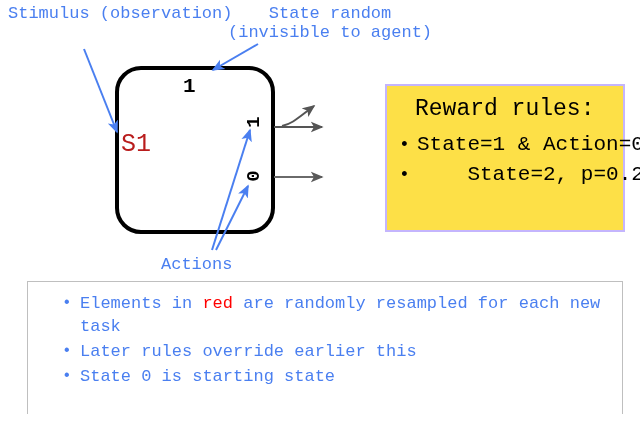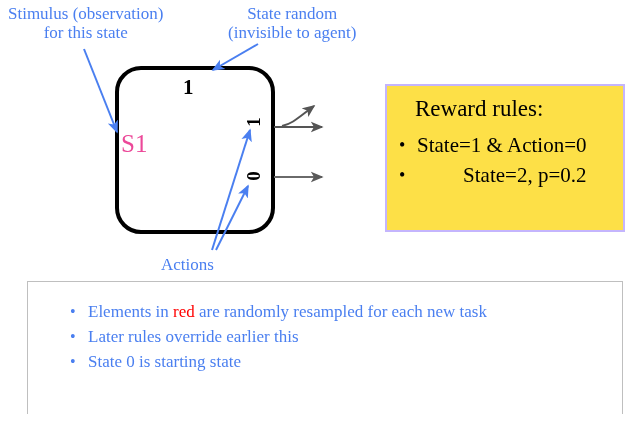--- a/index.html
+++ b/index.html
@@ -6,21 +6,21 @@
     margin: 0;
     padding: 0;
     background: #ffffff;
   }
   #canvas {
     position: relative;
     width: 640px;
     height: 414px;
     background: #ffffff;
     overflow: hidden;
-    font-family: Liberation Serif, serif;
+    font-family: Liberation Mono, monospace;
   }
   .abs { position: absolute; }
 
   
   .anno {
     color: #4a7ff0;
     font-size: 17px;
     line-height: 19px;
     white-space: nowrap;
   }
@@ -41,21 +41,21 @@
     left: 183px;
     top: 75px;
     font-size: 21px;
     font-weight: bold;
     color: #000000;
   }
   #stimulus-label {
     left: 121px;
     top: 130px;
     font-size: 25px;
-    color: #ec4899;
+    color: #b91c1c;
     letter-spacing: 0px;
   }
   .port-label {
     font-size: 19px;
     font-weight: bold;
     color: #000000;
     transform: rotate(-90deg);
     transform-origin: center center;
   }
   #port-1 { left: 244px; top: 111px; width: 20px; text-align: center; }
@@ -114,21 +114,21 @@
     width: 596px;
     height: 139px;
     border: 1px solid #bfbfbf;
     box-sizing: border-box;
     background: #ffffff;
   }
   .notes-list {
     position: absolute;
     left: 34px;
     top: 10px;
-    margin: 8px;
+    margin: 0;
     padding: 0;
     list-style: none;
     width: 540px;
   }
   .notes-list li {
     color: #4a7ff0;
     font-size: 17px;
     line-height: 23px;
     padding-left: 18px;
     position: relative;
@@ -151,21 +151,20 @@
     pointer-events: none;
   }
 </style>
 </head>
 <body>
 
 <div id="canvas">
 
   <div class="abs anno anno-center" style="left:8px; top:4px;">
     <div>Stimulus (observation)</div>
-    <div>for this state</div>
   </div>
 
   <div class="abs anno anno-center" style="left:228px; top:4px;">
     <div>State random</div>
     <div>(invisible to agent)</div>
   </div>
 
   <div class="abs anno" style="left:161px; top:255px;">Actions</div>
 
   <div class="abs" id="state-box"></div>

